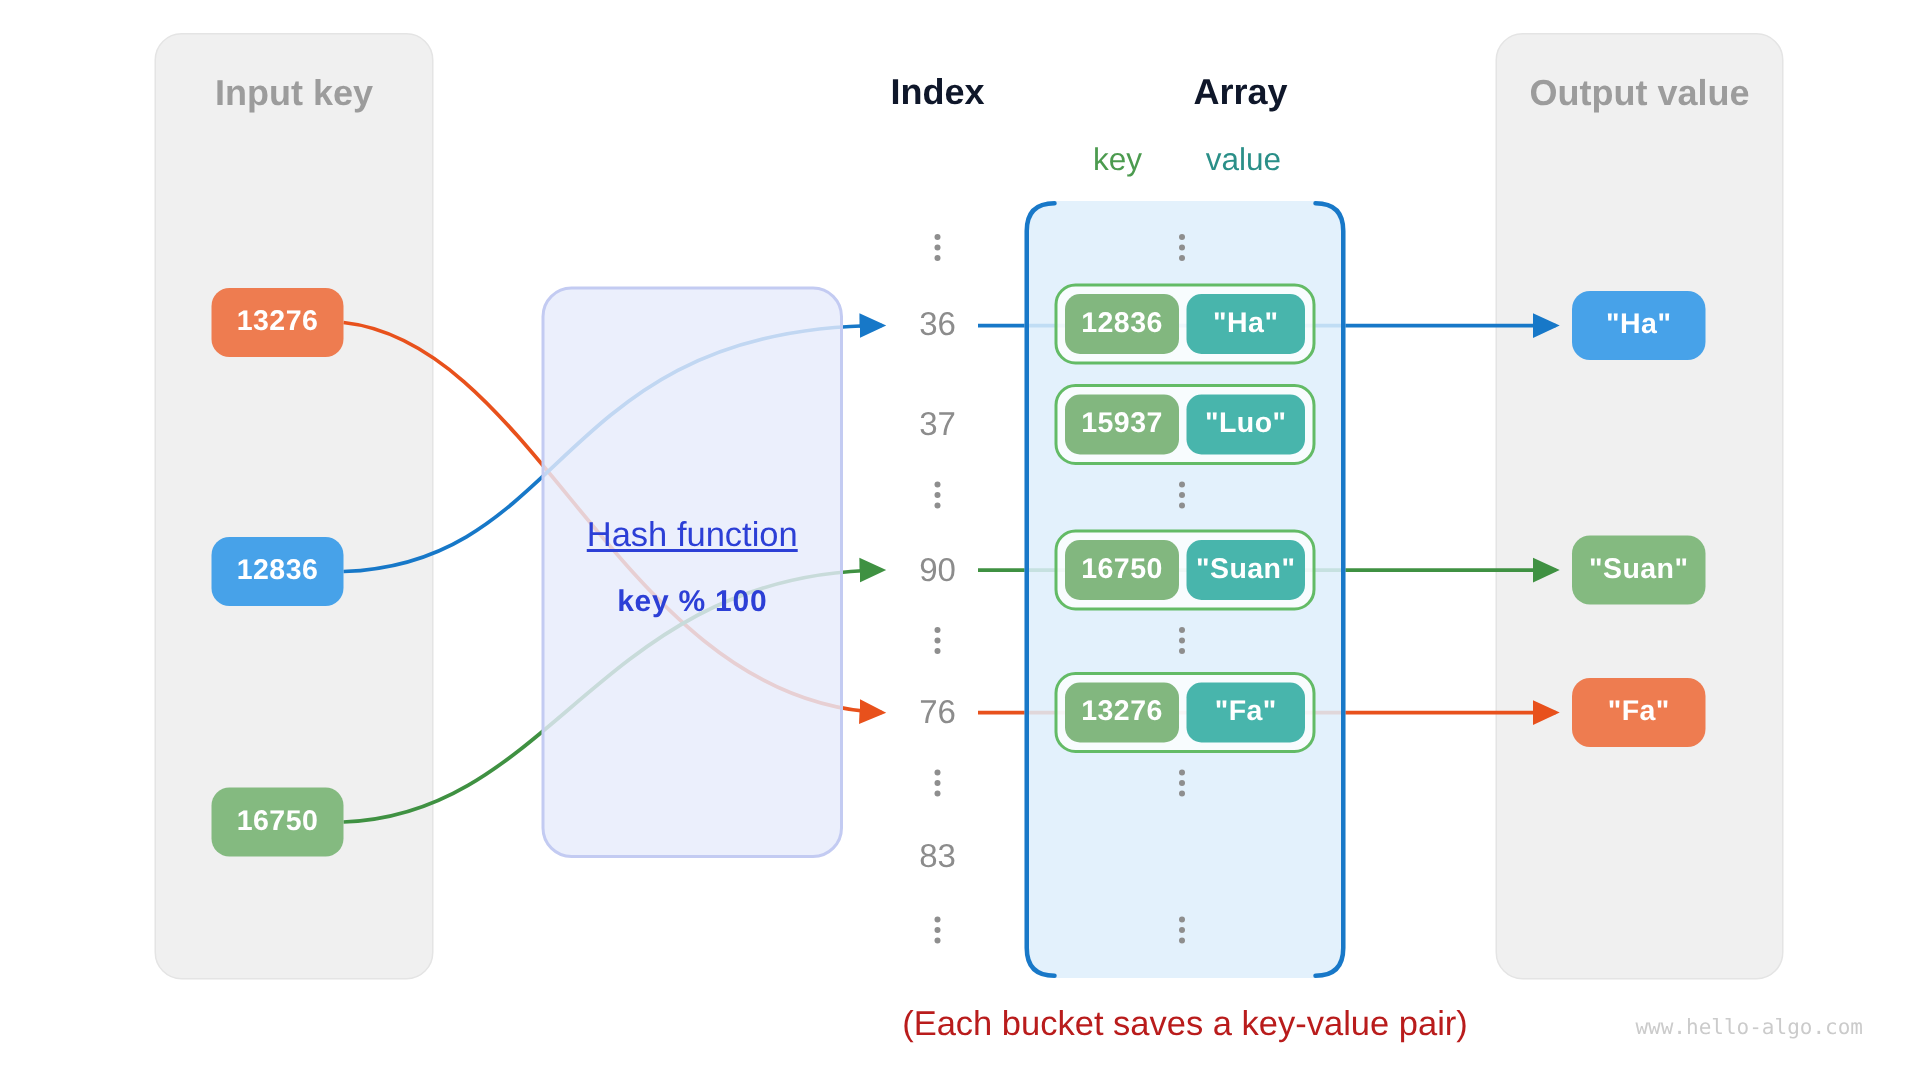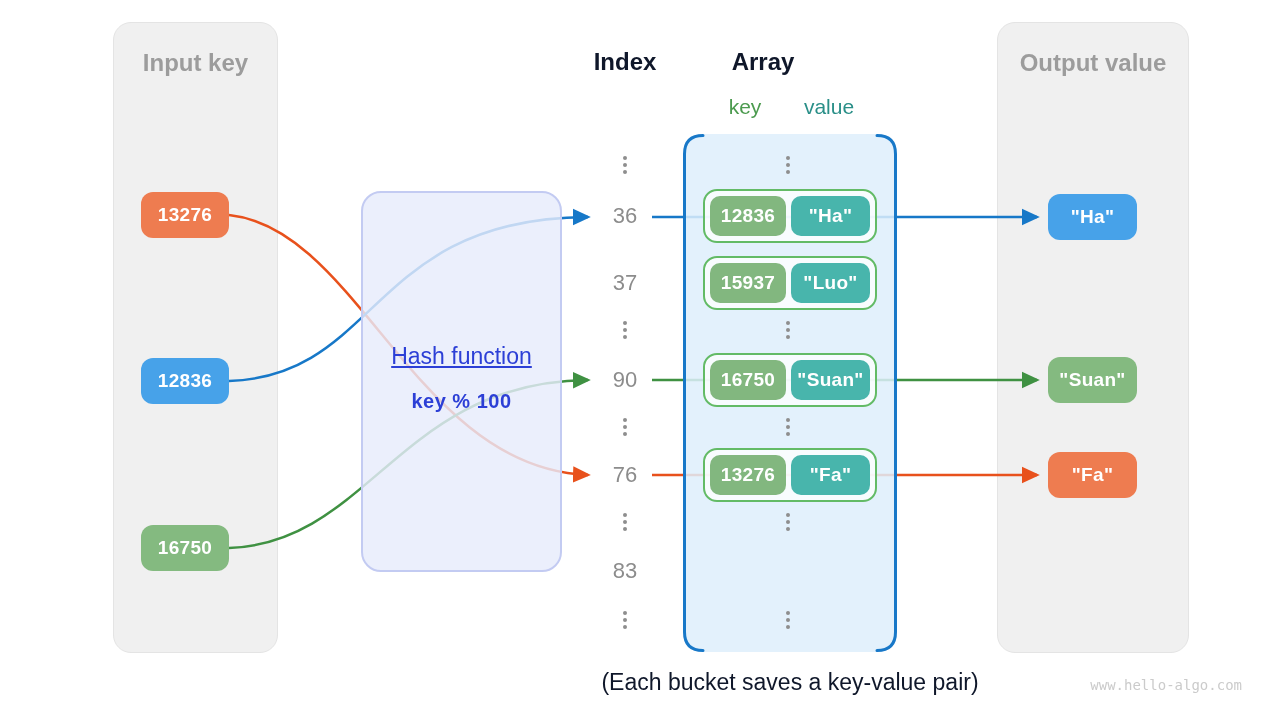--- a/index.html
+++ b/index.html
@@ -2,28 +2,28 @@
 <html><head>
 <meta charset="utf-8">
 <style>
   html,body{margin:0;padding:0;background:#fff;}
   .stage{position:relative;width:1280px;height:720px;background:#fff;overflow:hidden;
          font-family:"Liberation Sans",sans-serif;}
 
   
   .panel{position:absolute;top:22px;height:631px;background:#F0F0F0;
          border:1px solid #E4E4E4;border-radius:18px;z-index:1;box-sizing:border-box;}
-  .panel-input{left:113px;width:165px;}
+  .panel-input{left:103px;width:186px;}
   .panel-output{left:997px;width:192px;}
   .panel-title{margin-top:26px;text-align:center;font-size:24px;font-weight:700;color:#9C9C9C;}
 
   
   .hdr{position:absolute;z-index:6;text-align:center;font-weight:700;font-size:24px;color:#0f172a;}
   .hdr-index{left:575px;top:48px;width:100px;}
-  .hdr-array{left:713px;top:48px;width:100px;}
+  .hdr-array{left:777px;top:48px;width:100px;}
   .sub{position:absolute;z-index:6;text-align:center;font-size:21px;font-weight:400;}
   .sub-key{left:715px;top:95px;width:60px;color:#4C9B4F;}
   .sub-value{left:794px;top:95px;width:70px;color:#2A8F88;}
 
   
   svg.layer{position:absolute;left:0;top:0;width:1280px;height:720px;}
   #lines{z-index:2;}
   #brackets{z-index:5;pointer-events:none;}
 
   
@@ -59,21 +59,21 @@
   
   .idx{position:absolute;left:595px;width:60px;z-index:6;text-align:center;
        font-size:22px;color:#8C8C8C;line-height:30px;}
 
   
   .dots{position:absolute;z-index:6;width:4px;display:flex;flex-direction:column;gap:3px;}
   .dots span{width:4px;height:4px;border-radius:50%;background:#8E8E8E;}
 
   
   .caption{position:absolute;left:540px;top:669px;width:500px;z-index:6;text-align:center;
-           font-size:23px;color:#0f172a;}
+           font-size:23px;color:#b91c1c;}
   .watermark{position:absolute;right:38px;top:677px;z-index:6;
              font-family:"DejaVu Sans Mono",monospace;font-size:14px;color:#CBCBCB;}
 </style>
 </head>
 <body>
 
 <div class="stage">
 
   <div class="panel panel-input">
     <div class="panel-title">Input key</div>

